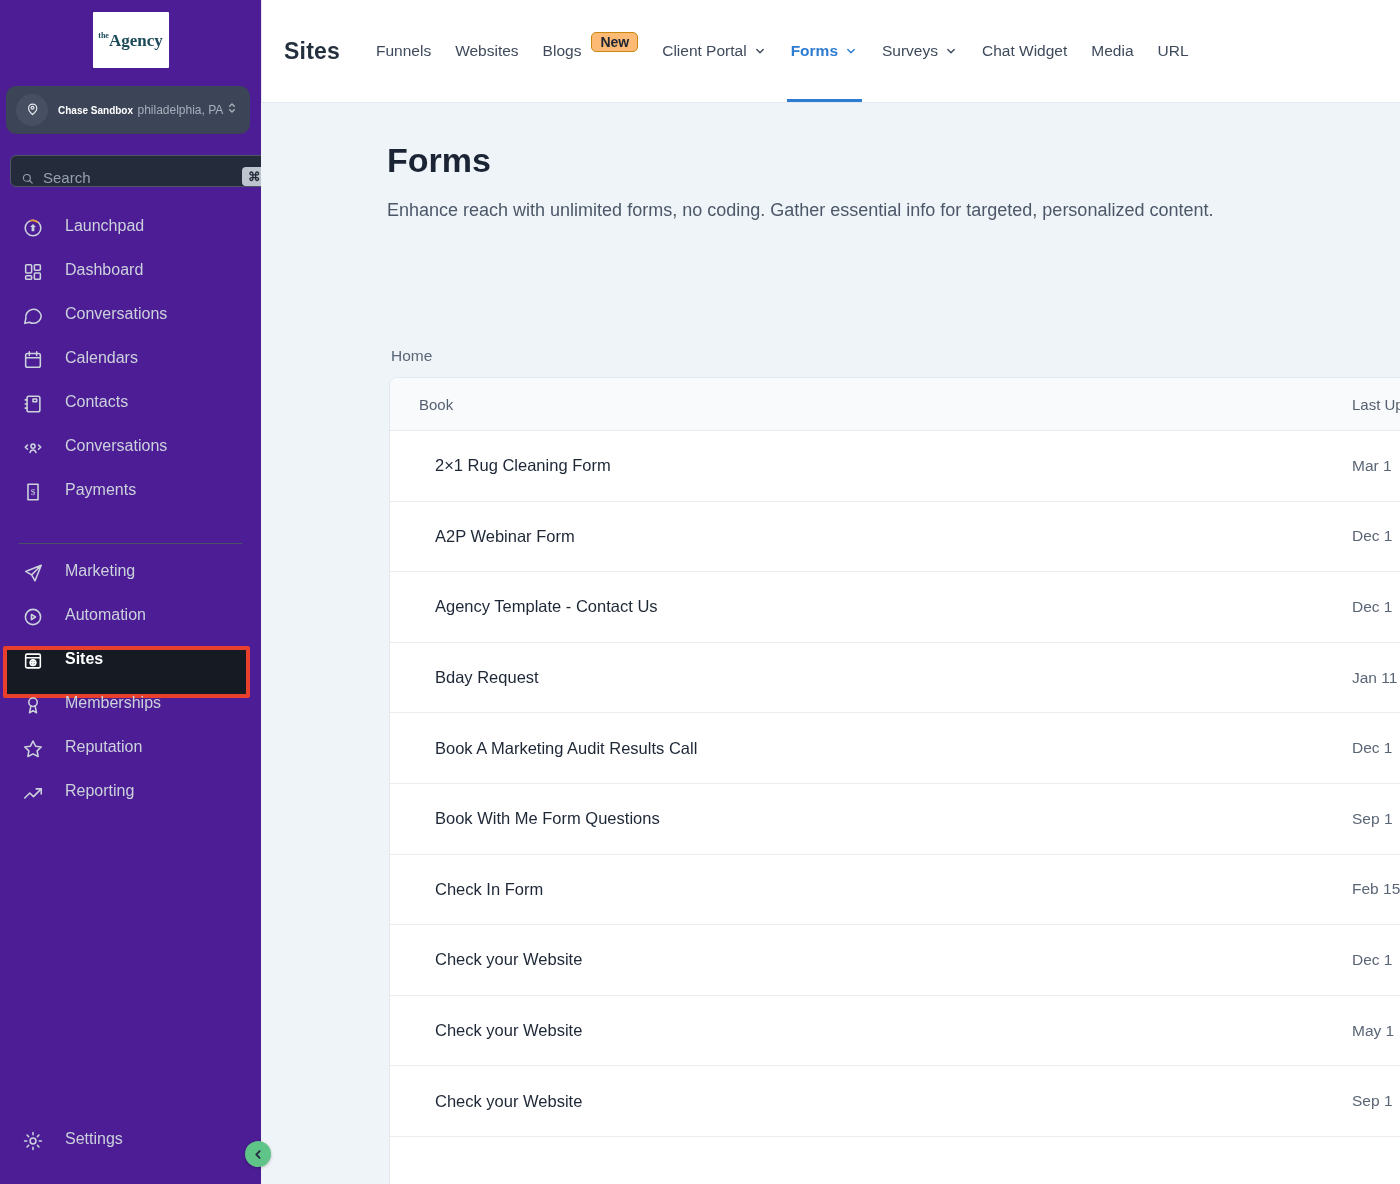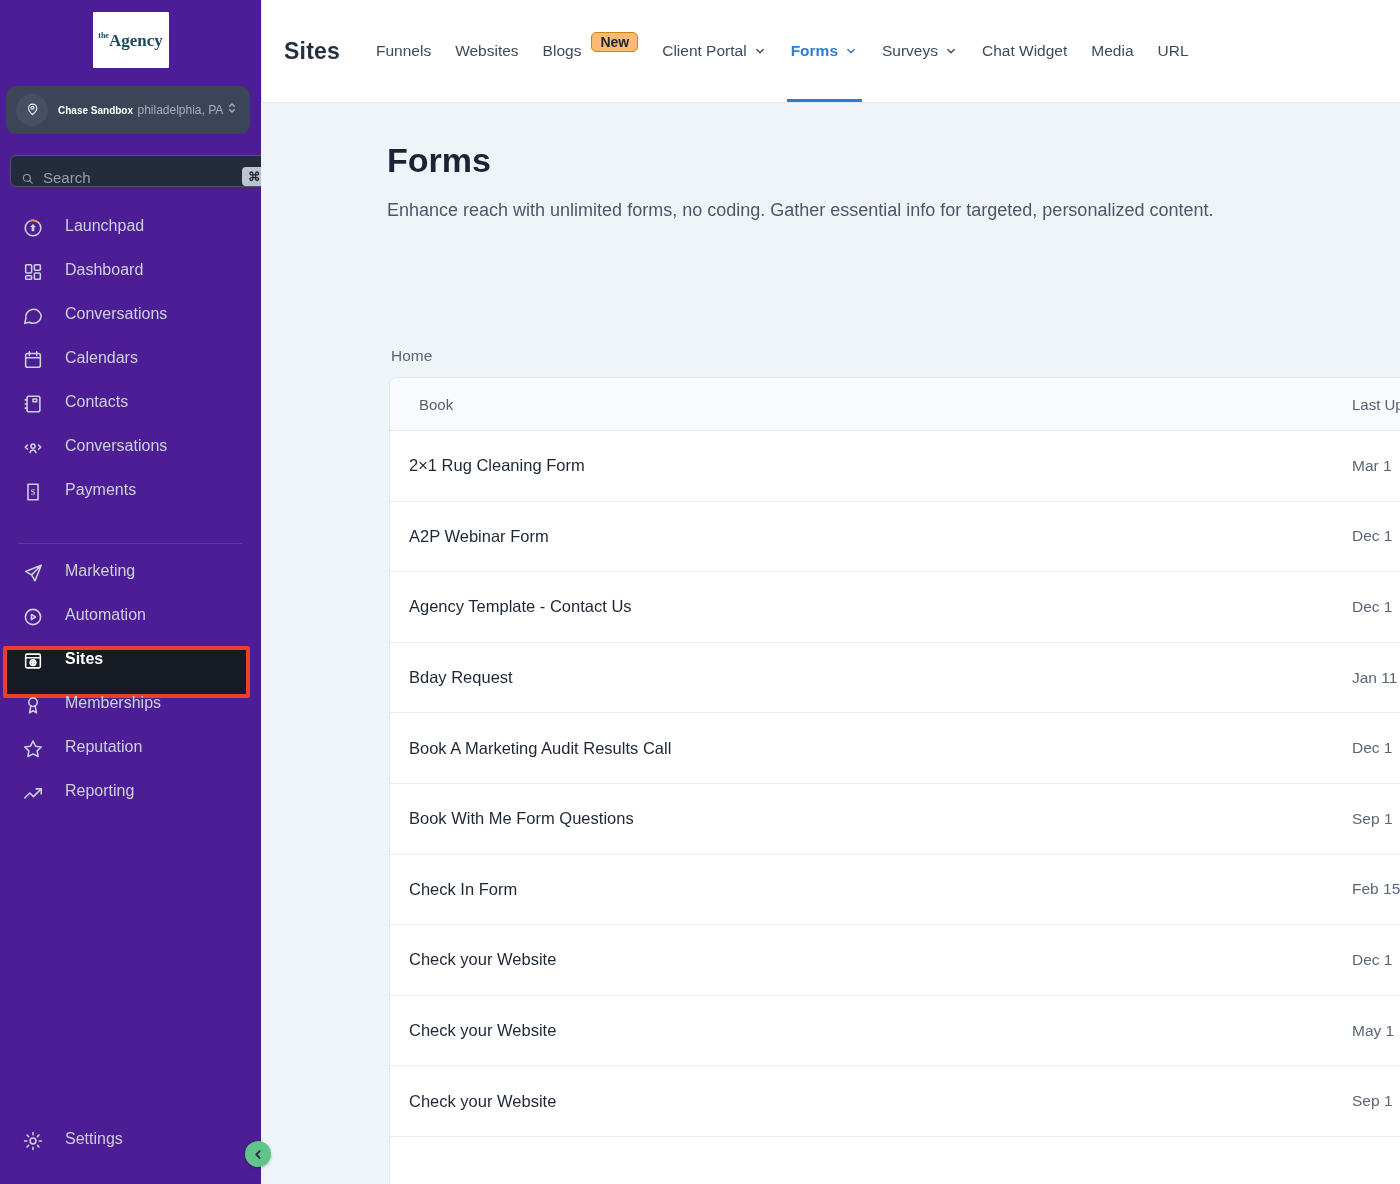--- a/index.html
+++ b/index.html
@@ -76,21 +76,21 @@
   .page-subtitle{position:absolute;left:126px;top:92px;width:890px;font-size:18px;line-height:30px;color:#4C5768}
   .breadcrumb{position:absolute;left:130px;top:244px;font-size:15.5px;color:#5A6676;cursor:pointer}
 
   .card{position:absolute;left:128px;top:274px;width:1210px;height:910px;background:#fff;
     border:1px solid #E3E8EF;border-radius:8px 8px 0 0}
   .thead{height:53px;background:#F8FAFC;border-bottom:1px solid #E5E9F0;border-radius:8px 8px 0 0;
     position:relative;display:flex;align-items:center}
   .th-name{padding-left:29px;font-size:15px;font-weight:500;color:#556170}
   .th-date{position:absolute;left:962px;font-size:15px;font-weight:500;color:#556170;white-space:nowrap}
   .trow{height:70.6px;border-bottom:1px solid #E9EDF2;position:relative;display:flex;align-items:center;cursor:pointer}
-  .td-name{padding-left:19px;font-size:16.5px;color:#1D2736;font-weight:400}
+  .td-name{padding-left:45px;font-size:16.5px;color:#1D2736;font-weight:400}
   .td-date{position:absolute;left:962px;font-size:15.5px;color:#5A6676;white-space:nowrap}
 </style>
 </head>
 <body>
 
 <aside class="sidebar">
   <div class="logo-box">
     <span class="logo-text"><span class="the">the</span><span>Agency</span></span>
   </div>
 

